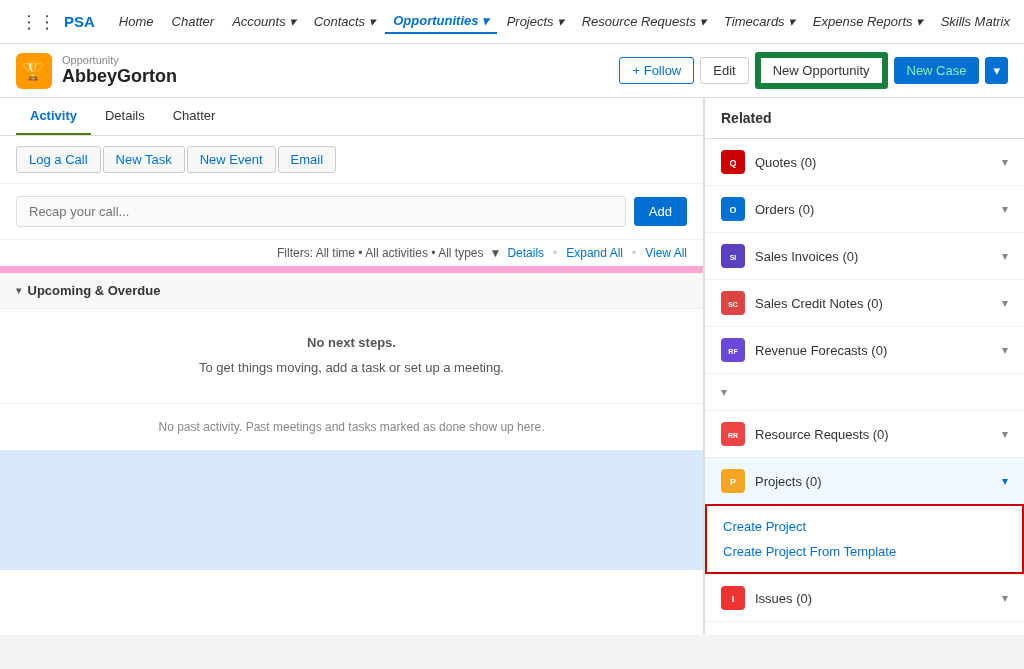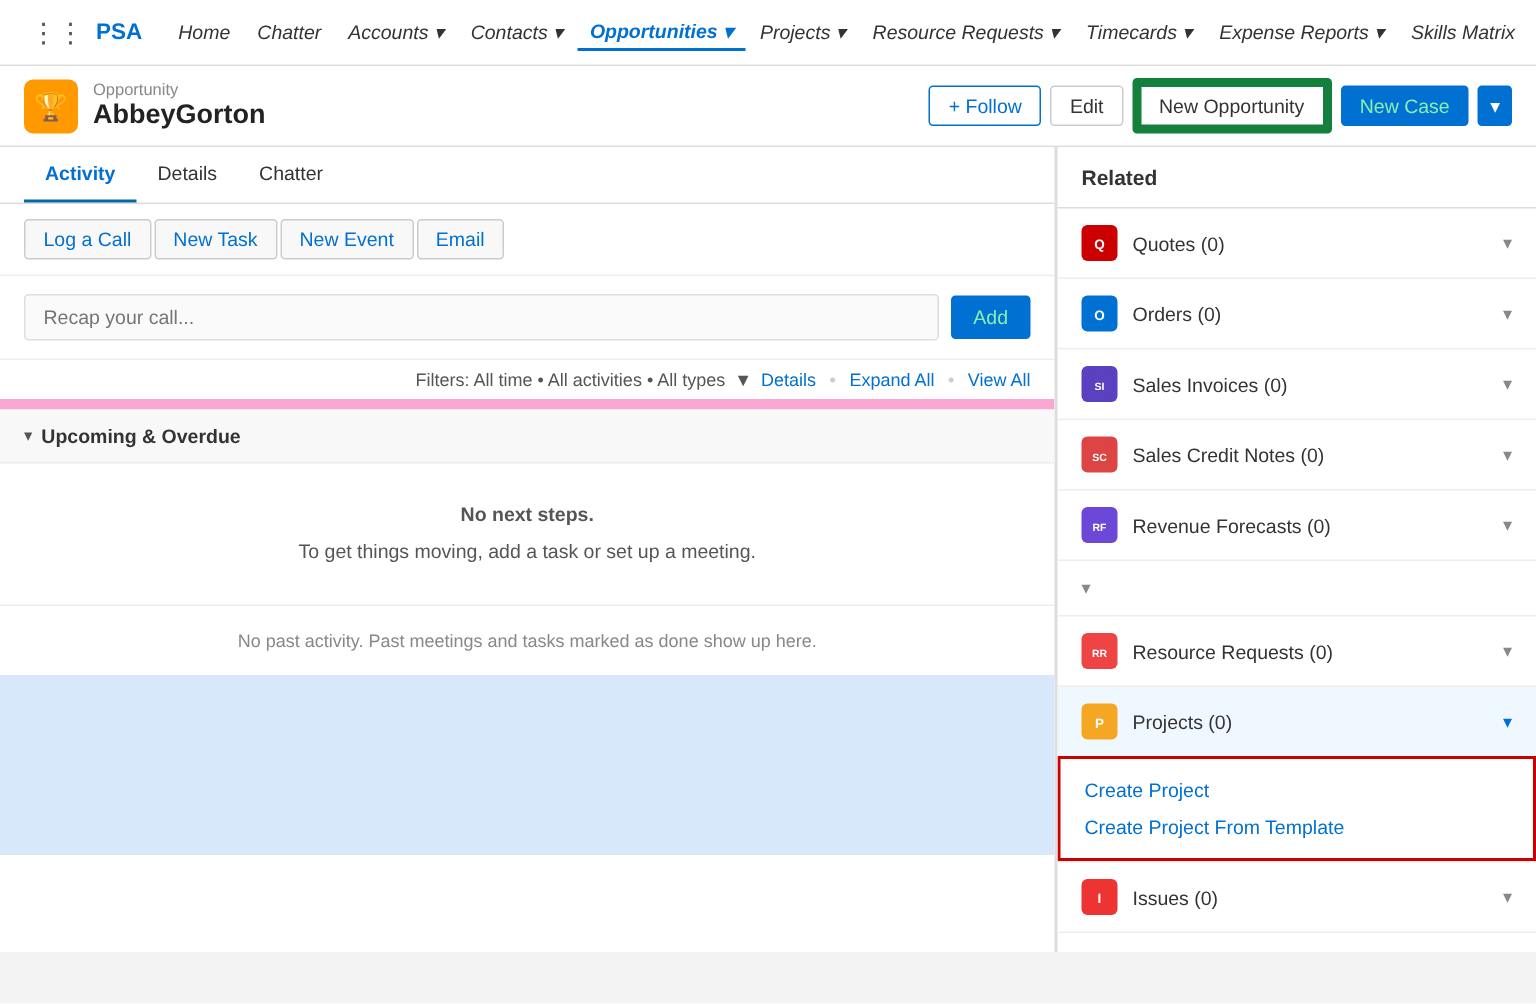--- a/index.html
+++ b/index.html
@@ -30,30 +30,30 @@
     .btn-new-case { background: #0070d2; color: #86efac; border: 1px solid #0070d2; }
     .btn-dropdown { background: #0070d2; color: #fff; border: 1px solid #0070d2; padding: 5px 7px; }
 
     
     .main-layout { display: flex; height: calc(669px - 44px - 36px - 52px); overflow: hidden; }
 
     
     .left-panel { flex: 1; background: #fff; overflow-y: auto; border-right: 1px solid #ddd; }
     .tabs { display: flex; border-bottom: 1px solid #ddd; padding: 0 16px; }
     .tab { padding: 10px 14px; font-size: 13px; cursor: pointer; color: #333; border-bottom: 2px solid transparent; }
-    .tab.active { color: #0070d2; border-bottom: 2px solid #0369a1; font-weight: 600; }
+    .tab.active { color: #0070d2; border-bottom: 2px solid #4d7c0f; font-weight: 600; }
 
     
     .activity-actions { display: flex; gap: 2px; padding: 10px 16px; border-bottom: 1px solid #eee; }
     .act-btn { padding: 5px 12px; border-radius: 3px; font-size: 13px; cursor: pointer; border: 1px solid #ccc; background: #f8f8f8; color: #0070d2; }
 
     
     .recap-row { display: flex; padding: 12px 16px; gap: 8px; align-items: center; border-bottom: 1px solid #eee; }
     .recap-input { flex: 1; border: 1px solid #ddd; border-radius: 3px; padding: 7px 12px; font-size: 13px; color: #aaa; background: #fafafa; }
-    .btn-add { background: #0070d2; color: #86efac; border: 1px solid #0070d2; padding: 6px 14px; border-radius: 3px; cursor: pointer; font-size: 13px; }
+    .btn-add { background: #0070d2; color: #ffffff; border: 1px solid #0070d2; padding: 6px 14px; border-radius: 3px; cursor: pointer; font-size: 13px; }
 
     
     .filters-row { display: flex; justify-content: flex-end; align-items: center; padding: 6px 16px; gap: 6px; font-size: 12px; color: #555; border-bottom: 7px solid #f9a8d4; }
     .filter-link { color: #0070d2; cursor: pointer; text-decoration: none; }
 
     
     .section-header { display: flex; align-items: center; gap: 6px; padding: 10px 16px; background: #f8f8f8; border-bottom: 1px solid #eee; cursor: pointer; }
     .section-chevron { font-size: 11px; color: #555; }
     .section-title { font-size: 13px; font-weight: 600; color: #333; }
 

